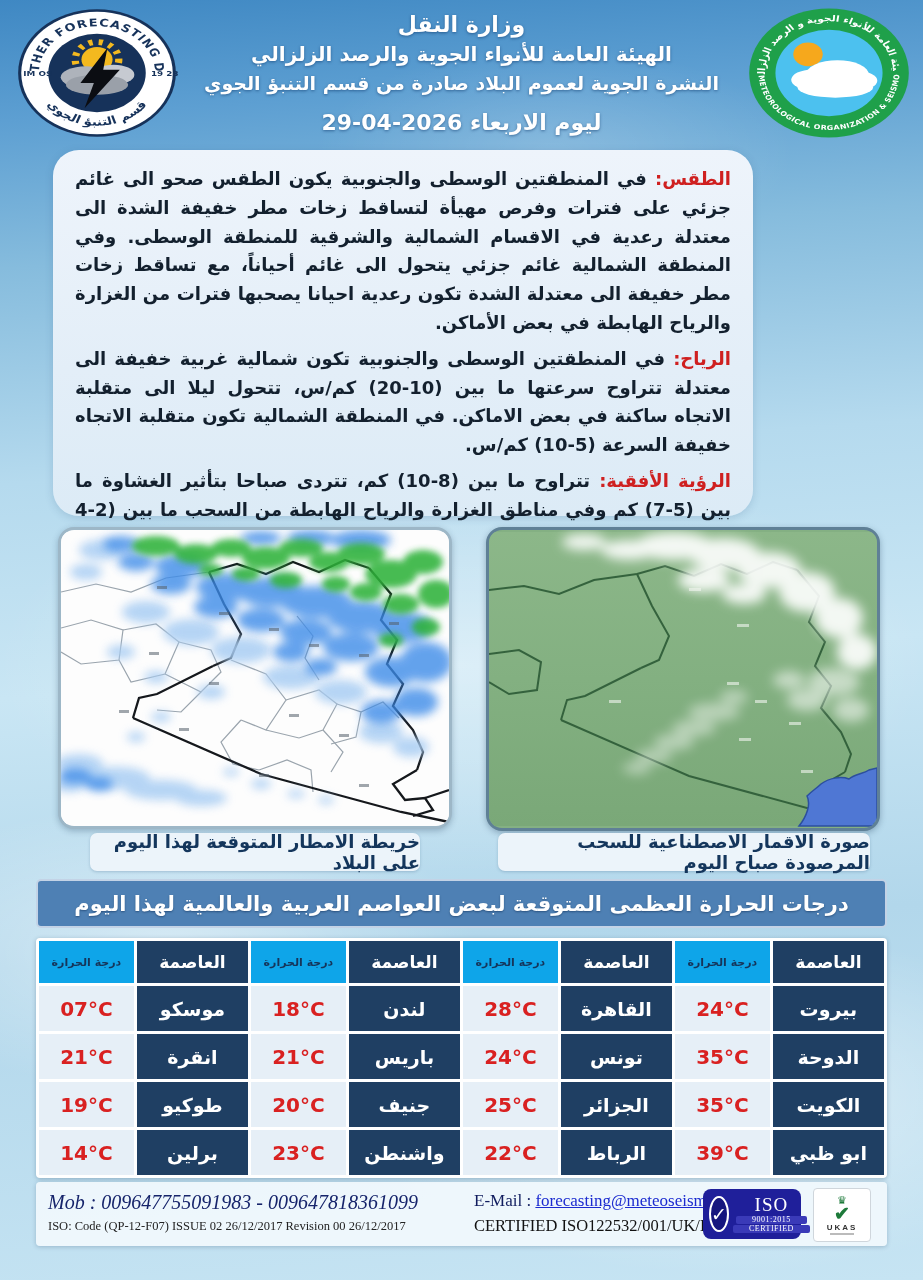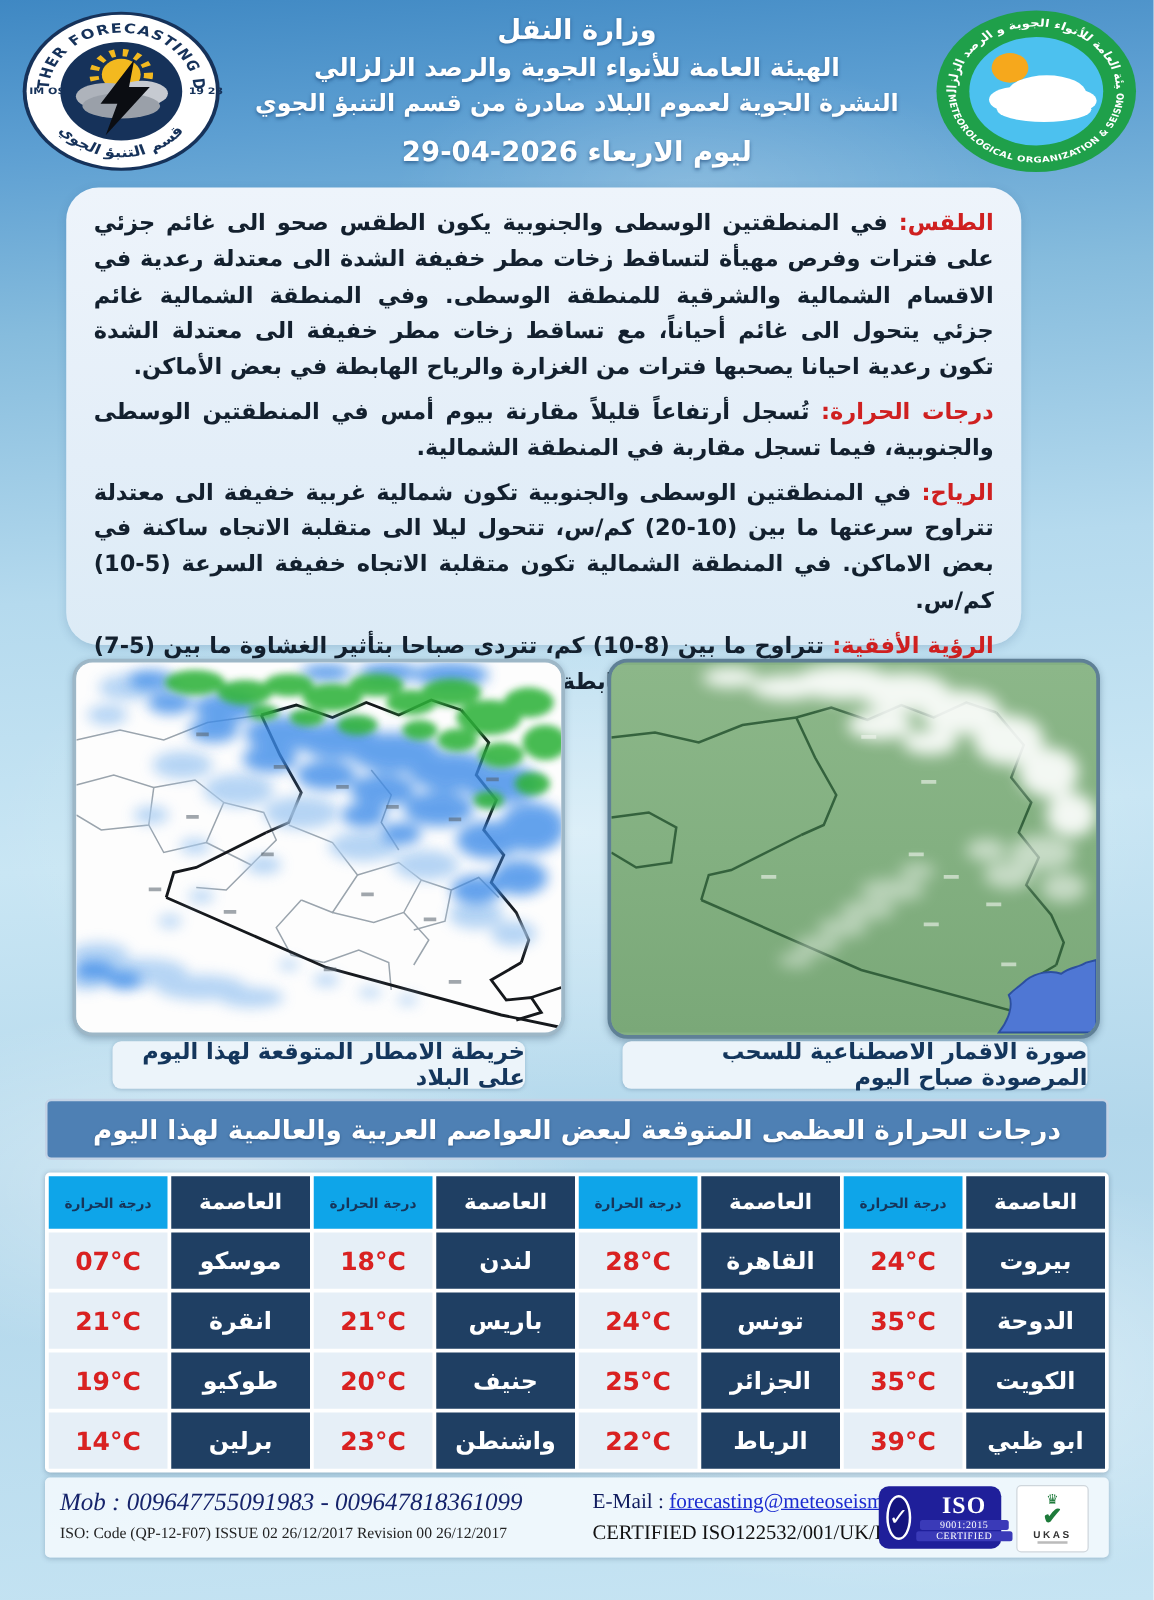--- a/index.html
+++ b/index.html
@@ -15,21 +15,21 @@
   
   .hdr-text{position:absolute;left:185px;right:185px;top:10px;text-align:center;direction:rtl;color:#fff;font-weight:bold;text-shadow:0 1px 3px rgba(10,50,100,.55);}
   .hdr-text .h1{font-size:22px;margin:2px 0 5px;}
   .hdr-text .h2{font-size:20px;margin:0 0 6px;}
   .hdr-text .h3{font-size:19px;margin:0 0 7px;}
   .hdr-text .h4{font-size:22px;margin:16px;}
   .logo{position:absolute;}
   .logo-left{left:14px;top:6px;}
   .logo-right{left:745px;top:5px;}
   
-  .card{position:absolute;left:53px;top:150px;width:764px;height:366px;box-sizing:border-box;
+  .card{position:absolute;left:53px;top:150px;width:700px;height:366px;box-sizing:border-box;
     background:linear-gradient(180deg,#eef4fb 0%,#e3eef8 60%,#dcebf6 100%);
     border-radius:26px;padding:15px 22px 12px;direction:rtl;box-shadow:0 2px 8px rgba(40,80,120,.18);}
   .card p{margin:0 0 7px;font-size:18px;font-weight:bold;line-height:1.6;color:#13202e;text-align:justify;}
   .card .lbl{color:#cf2020;}
   
   .map-frame{position:absolute;overflow:hidden;border-radius:16px;}
   .map-rain{left:58px;top:527px;width:388px;height:296px;border:3px solid #9db7c7;background:#fdfdfd;box-shadow:0 2px 6px rgba(30,60,90,.3);}
   .map-sat{left:486px;top:527px;width:388px;height:298px;border:3px solid #5f8096;background:#84b083;box-shadow:0 2px 6px rgba(30,60,90,.35);}
   .map-frame svg{display:block;width:100%;height:100%;}
   .caption{position:absolute;top:833px;height:38px;background:#ecf4fa;border-radius:7px;display:flex;align-items:center;justify-content:center;
@@ -50,21 +50,21 @@
   .footer{position:absolute;left:36px;top:1182px;width:851px;height:64px;background:rgba(240,248,252,.94);border-radius:4px;box-shadow:0 1px 4px rgba(30,60,90,.25);
     font-family:"Liberation Serif",serif;color:#16246b;}
   .f-mob{position:absolute;left:12px;top:9px;font-size:20px;font-style:italic;}
   .f-email{position:absolute;left:438px;top:9px;font-size:17px;color:#101c5e;}
   .f-email a{color:#1b2bd0;text-decoration:underline;cursor:pointer;}
   .f-iso{position:absolute;left:12px;top:37px;font-size:12.5px;color:#222;}
   .f-cert{position:absolute;left:438px;top:34px;font-size:16.5px;color:#111;}
   .iso-badge{position:absolute;right:86px;top:7px;width:98px;height:50px;background:#1f1f9a;border-radius:8px;display:flex;align-items:center;color:#fff;}
   .iso-circle{width:32px;height:32px;border:2px solid #fff;border-radius:50%;display:flex;align-items:center;justify-content:center;font-size:19px;margin:0 4px 0 6px;background:#15157e;}
   .iso-text-col{display:flex;flex-direction:column;line-height:1.05;align-items:center;}
-  .iso-big{font-size:19px;font-weight:bold;letter-spacing:1px;}
+  .iso-big{font-size:19px;font-weight:normal;letter-spacing:1px;}
   .iso-small{font-size:8px;background:#3a3ab8;padding:0 16px;border-radius:2px;margin-top:1px;text-align:center;letter-spacing:.5px;}
   .ukas-badge{position:absolute;right:16px;top:6px;width:56px;height:52px;background:#fff;border:1px solid #cfd6dc;border-radius:4px;display:flex;flex-direction:column;align-items:center;justify-content:center;color:#1d7a3a;}
   .ukas-badge .crown{font-size:11px;line-height:1;}
   .ukas-badge .check{font-size:19px;line-height:.85;font-weight:bold;}
   .ukas-label{font-size:8px;letter-spacing:2px;color:#333;font-weight:bold;font-family:"Liberation Sans",sans-serif;}
   .microline{display:block;width:24px;height:2px;background:#bbb;margin-top:1px;}
 </style>
 </head>
 <body>
 
@@ -125,22 +125,20 @@
       </text>
       <text fill="#ffffff" font-size="7.6" font-weight="bold" letter-spacing=".4">
         <textPath href="#arcRB" startOffset="50%" text-anchor="middle">IRAQ METEOROLOGICAL ORGANIZATION &amp; SEISMOLOGY</textPath>
       </text>
     </svg>
   </div>
 
   <section class="card">
     <p><span class="lbl">الطقس:</span>
       <span>في المنطقتين الوسطى والجنوبية يكون الطقس صحو الى غائم جزئي على فترات وفرص مهيأة لتساقط زخات مطر خفيفة الشدة الى معتدلة رعدية في الاقسام الشمالية والشرقية للمنطقة الوسطى. وفي المنطقة الشمالية غائم جزئي يتحول الى غائم أحياناً، مع تساقط زخات مطر خفيفة الى معتدلة الشدة تكون رعدية احيانا يصحبها فترات من الغزارة والرياح الهابطة في بعض الأماكن.</span></p>
-    <p><span class="lbl">درجات الحرارة:</span>
-      <span>تُسجل أرتفاعاً قليلاً مقارنة بيوم أمس في المنطقتين الوسطى والجنوبية، فيما تسجل مقاربة في المنطقة الشمالية.</span></p>
     <p><span class="lbl">الرياح:</span>
       <span>في المنطقتين الوسطى والجنوبية تكون شمالية غربية خفيفة الى معتدلة تتراوح سرعتها ما بين (10-20) كم/س، تتحول ليلا الى متقلبة الاتجاه ساكنة في بعض الاماكن. في المنطقة الشمالية تكون متقلبة الاتجاه خفيفة السرعة (5-10) كم/س.</span></p>
     <p><span class="lbl">الرؤية الأفقية:</span>
       <span>تتراوح ما بين (8-10) كم، تتردى صباحا بتأثير الغشاوة ما بين (5-7) كم وفي مناطق الغزارة والرياح الهابطة من السحب ما بين (2-4 كم).</span></p>
   </section>
 
   <figure class="map-frame map-rain" style="margin:0">
     <svg viewBox="0 0 388 292">
       <defs>
         <filter id="b5" x="-40%" y="-40%" width="180%" height="180%">

